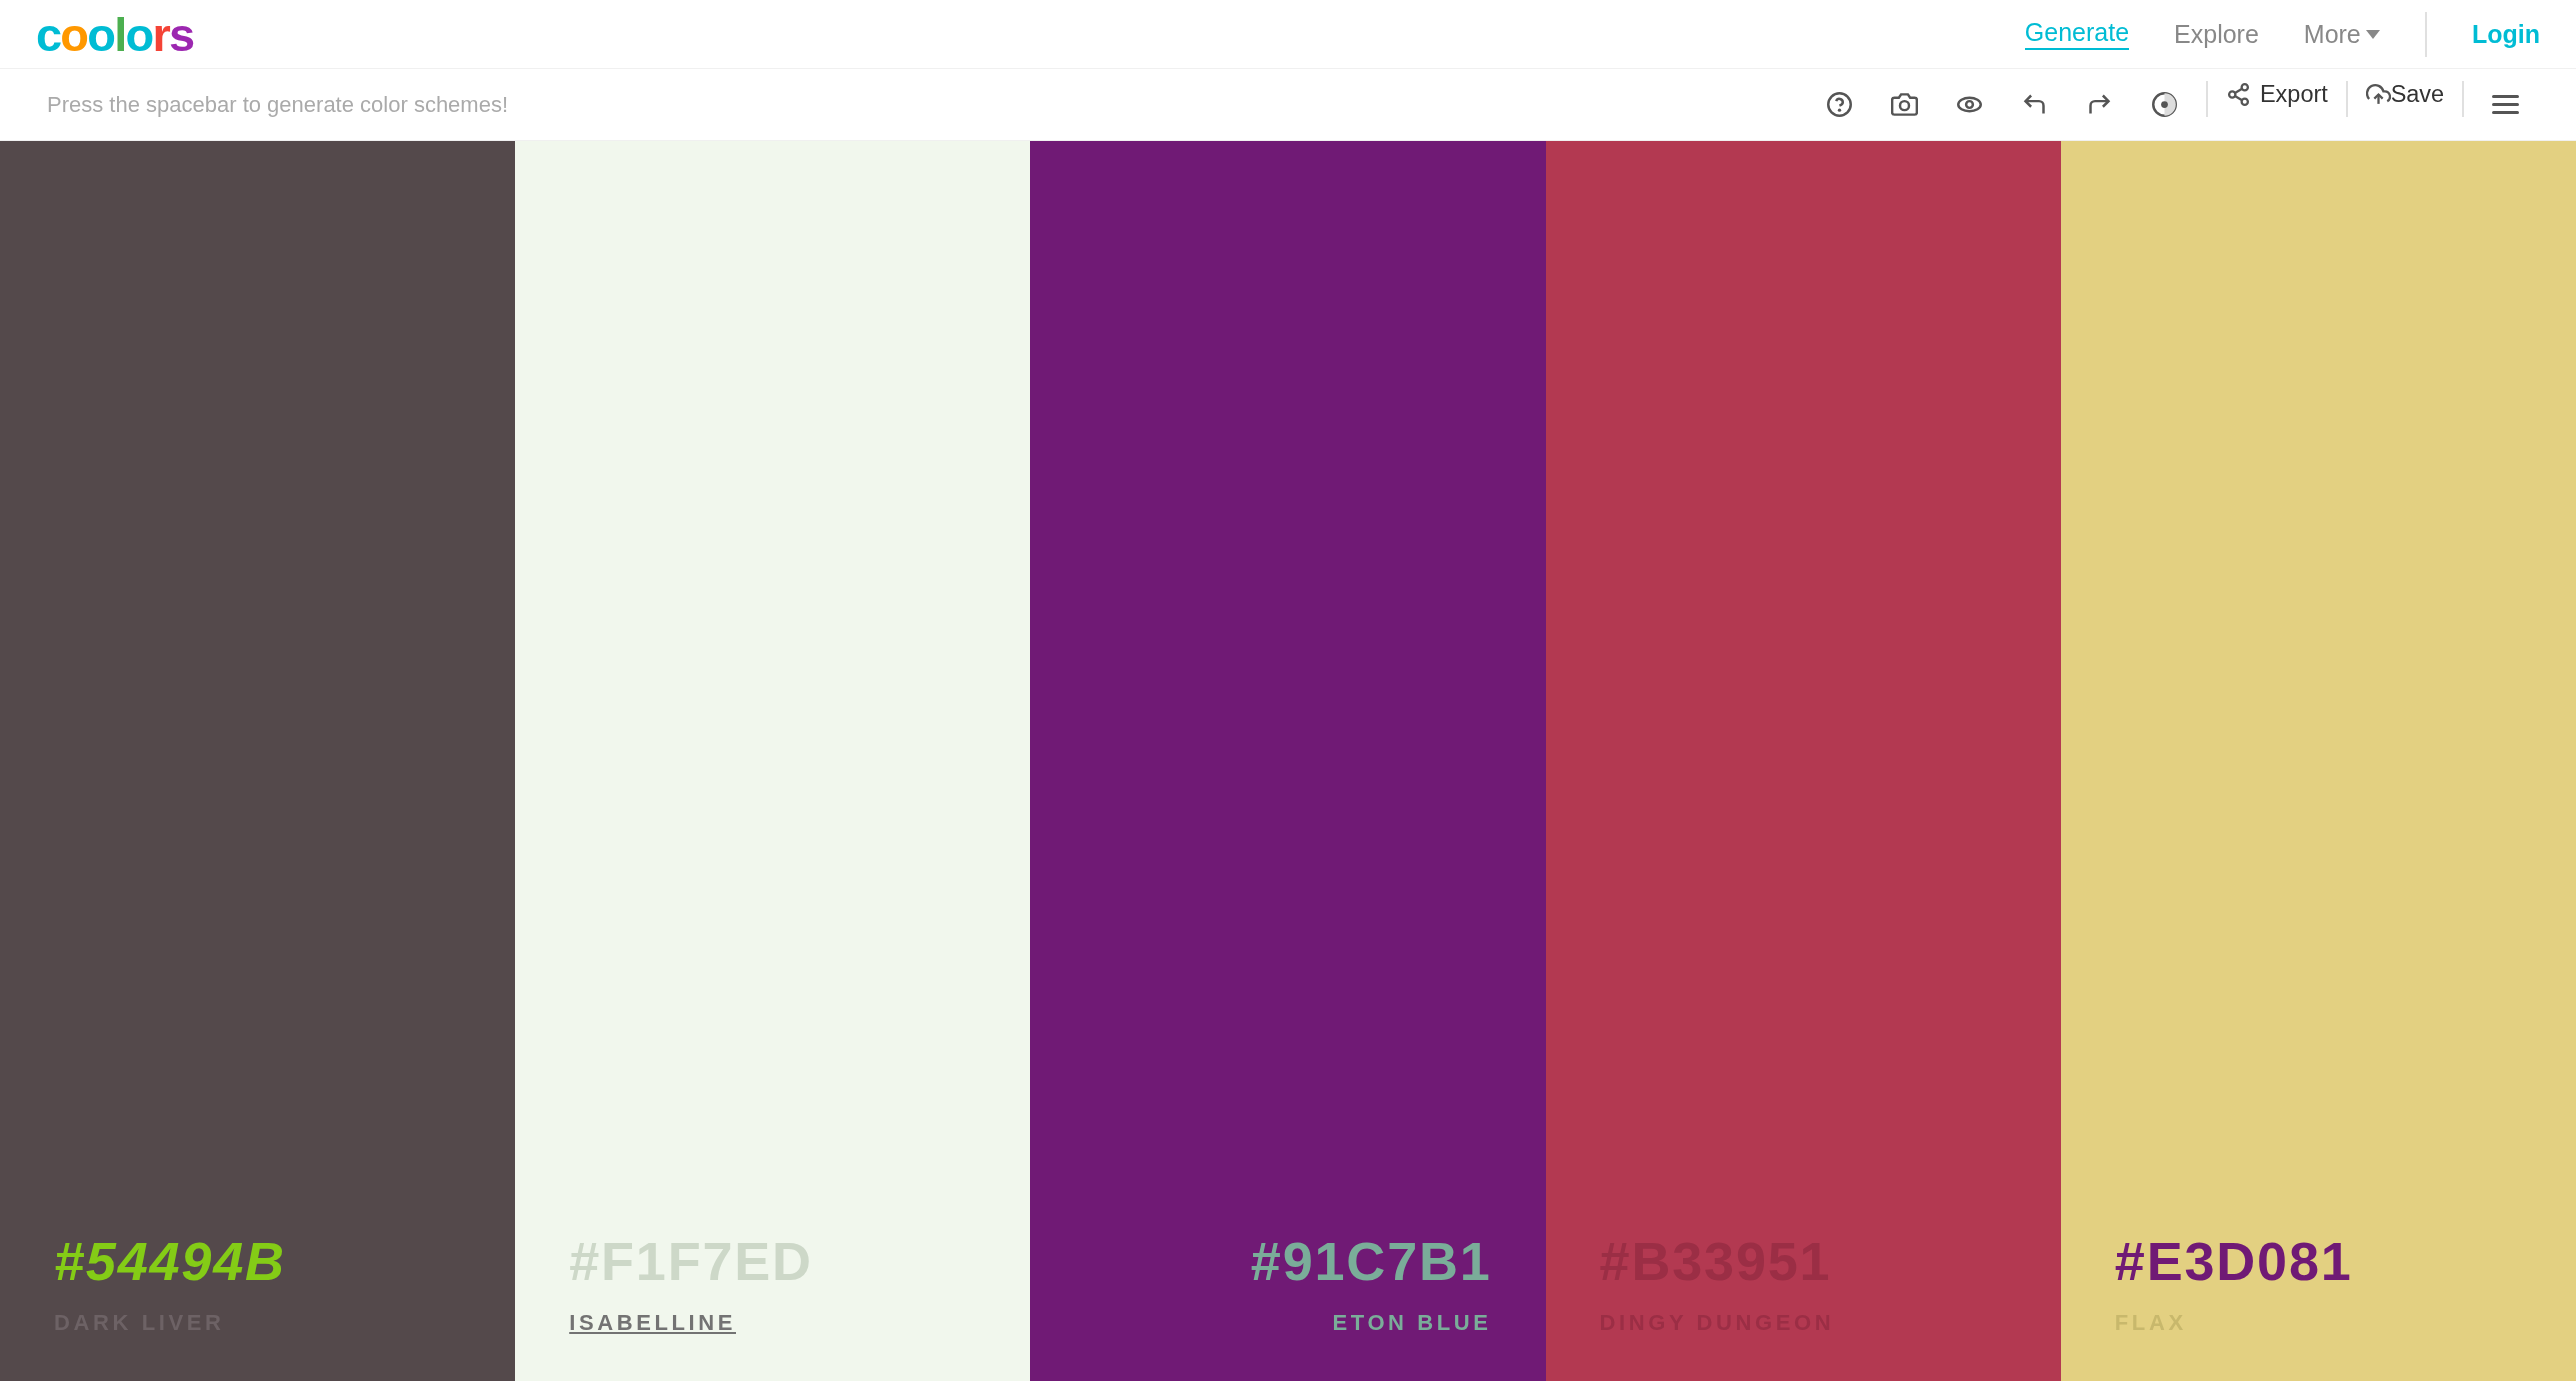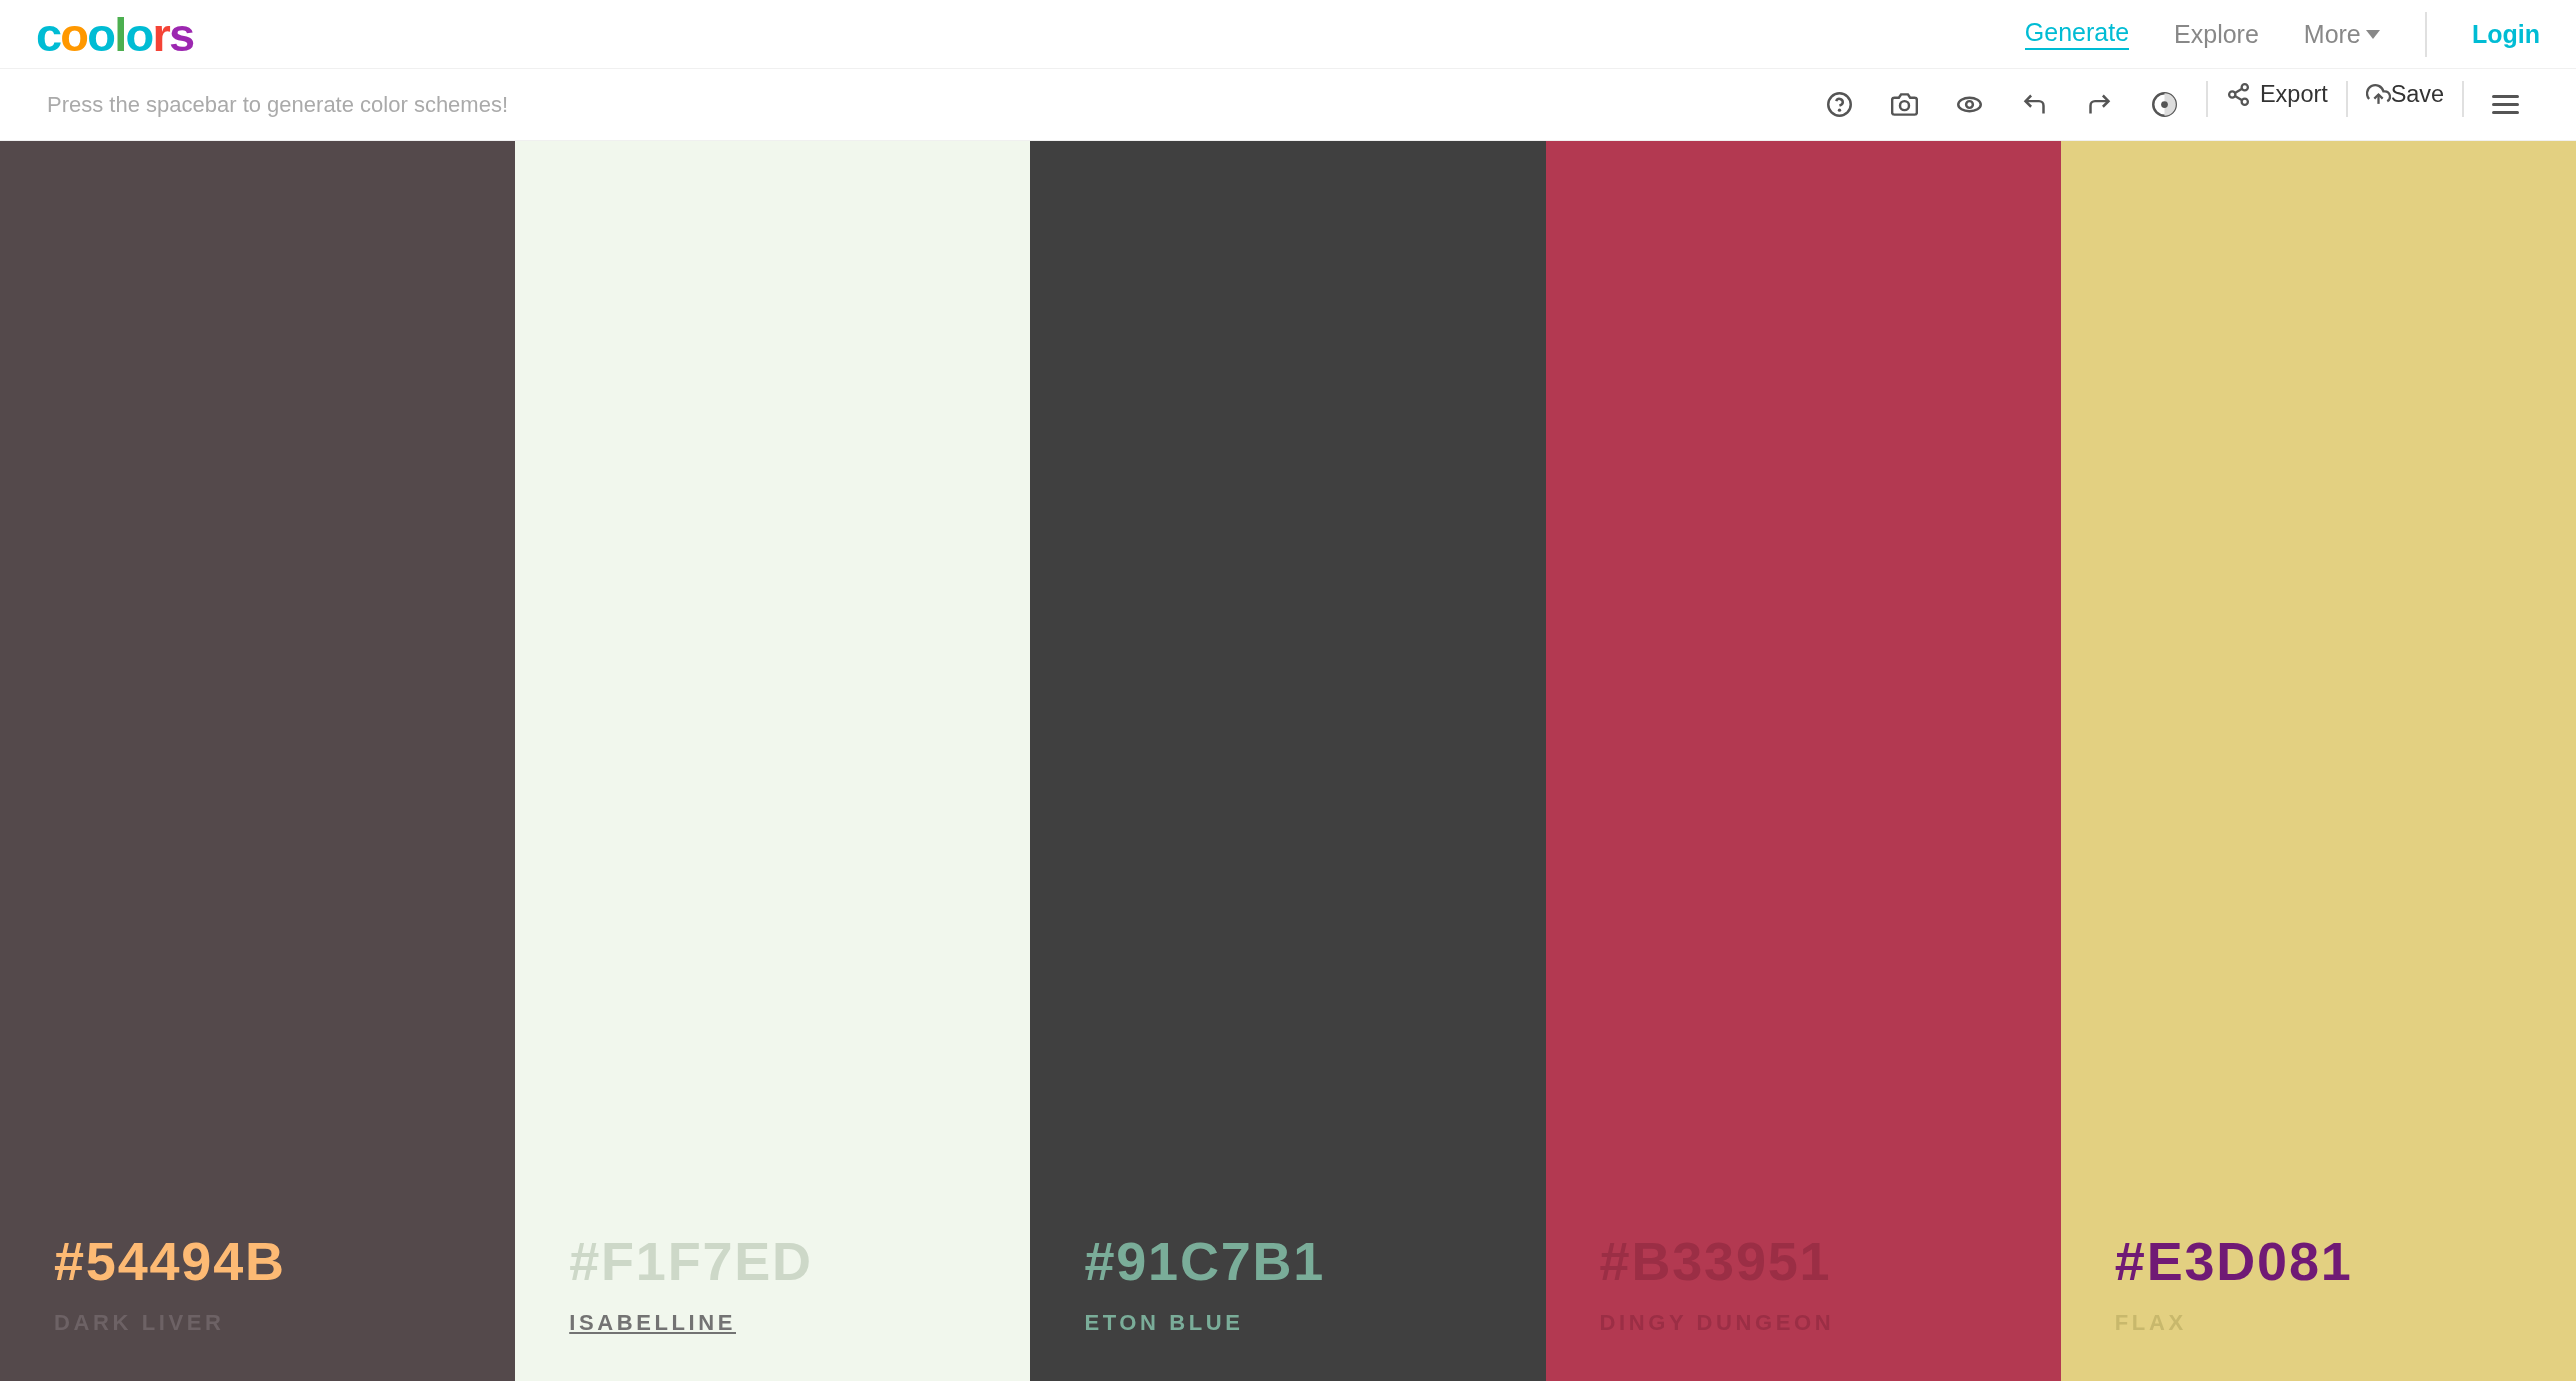--- a/index.html
+++ b/index.html
@@ -202,30 +202,30 @@
 
     .color-name {
       font-size: 22px;
       font-weight: 600;
       letter-spacing: 3.6px;
       text-transform: uppercase;
     }
 
     
     .swatch-1 { background-color: #54494B; }
-    .swatch-1 .color-hex { color: #fdba74; }
+    .swatch-1 .color-hex { color: #84cc16; font-style: italic; }
     .swatch-1 .color-name { color: #6d6265; }
 
     
     .swatch-2 { background-color: #F1F7ED; }
     .swatch-2 .color-hex { color: #cdd8c8; }
     .swatch-2 .color-name { color: #737373; text-decoration: underline; }
 
     
-    .swatch-3 { background-color: #404040; }
+    .swatch-3 { background-color: #701a75; text-align: right; }
     .swatch-3 .color-hex { color: #7aad99; }
     .swatch-3 .color-name { color: #7aad99; }
 
     
     .swatch-4 { background-color: #B33951; }
     .swatch-4 .color-hex { color: #9b2e45; }
     .swatch-4 .color-name { color: #9b2e45; }
 
     
     .swatch-5 { background-color: #E3D081; }

